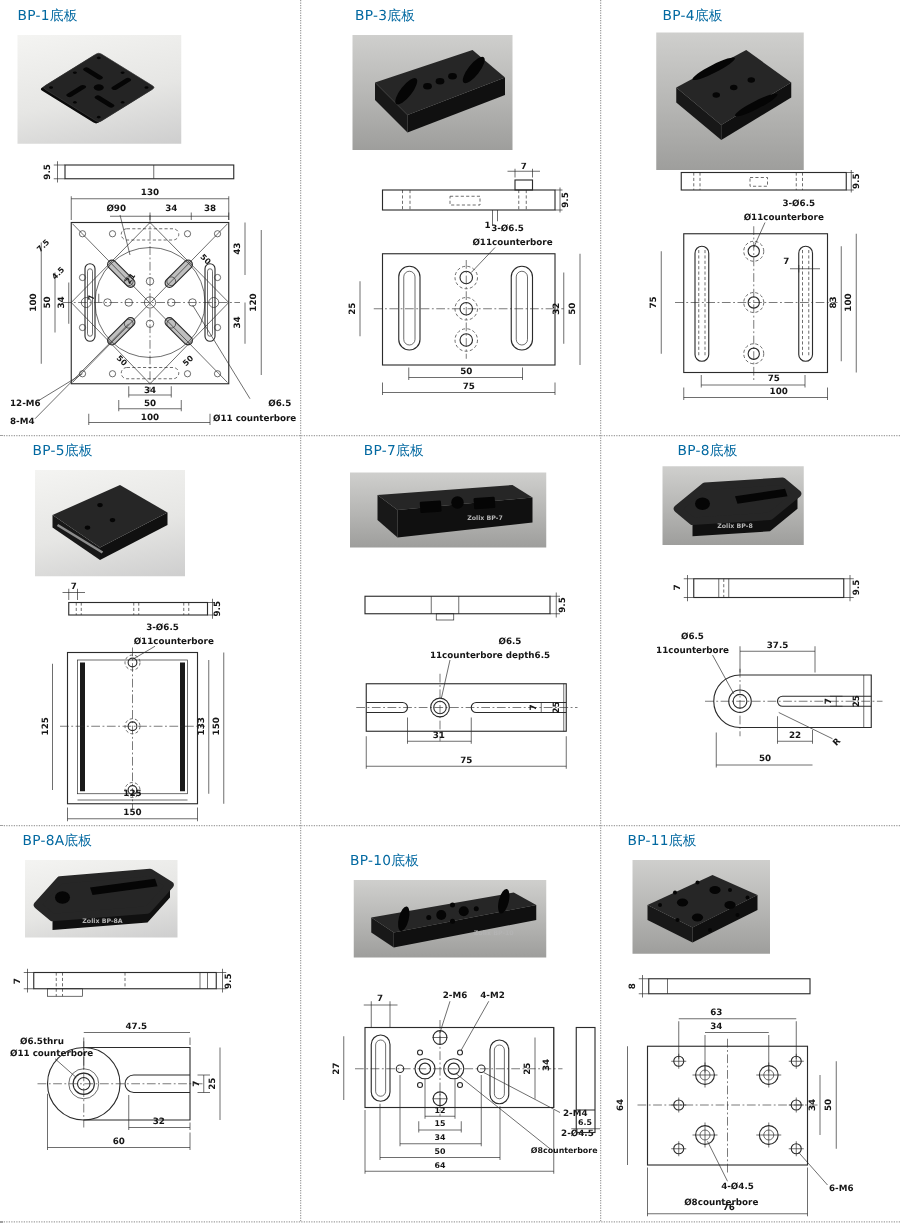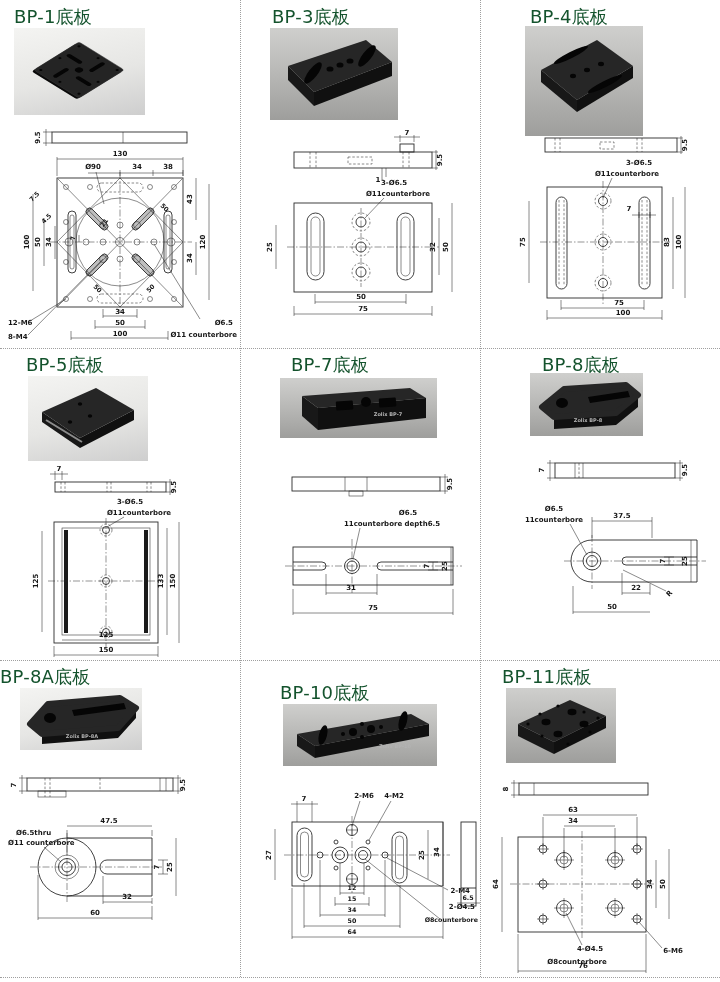--- a/index.html
+++ b/index.html
@@ -1,20 +1,20 @@
 <!DOCTYPE html>
 <html><head>
 <meta charset="utf-8">
 <style>
   *{margin:0;padding:0;box-sizing:border-box}
   html,body{width:720px;height:982px;background:#fff;font-family:"DejaVu Sans",sans-serif;position:relative;overflow:hidden}
   .vsep{position:absolute;top:0;height:977px;width:0;border-left:1px dotted #9f9f9f}
   .hsep{position:absolute;left:0;width:720px;height:0;border-top:1px dotted #9f9f9f}
   .cell{position:absolute}
-  .title{position:absolute;top:5px;font-size:18px;font-weight:400;color:#14532d;letter-spacing:.2px;white-space:nowrap}
+  .title{position:absolute;top:5px;font-size:11px;font-weight:400;color:#0369a1;letter-spacing:.2px;white-space:nowrap}
   .photo{position:absolute;overflow:hidden}
   .photo.light{background:linear-gradient(168deg,#f4f4f2 0%,#e6e6e4 55%,#cecece 100%)}
   .photo.gray{background:linear-gradient(180deg,#cfcfcd 0%,#b5b5b3 55%,#9e9e9c 100%)}
   .photo svg{display:block;width:100%;height:100%}
   .drawing{position:absolute}
   .drawing text{font-size:7px;font-weight:700;fill:#161616;text-anchor:middle;font-family:"DejaVu Sans",sans-serif}
   .drawing text.sm{font-size:6.3px}
   .ta-s{text-anchor:start !important}
   .ta-e{text-anchor:end !important}
   .ol{stroke:#2b2b2b;stroke-width:.9;fill:none}
@@ -167,21 +167,21 @@
       <text class="ta-s" x="8" y="207">12-M6</text>
       <line class="tl" x1="28" y1="217" x2="103" y2="141"></line>
       <text class="ta-s" x="8" y="221">8-M4</text>
       <line class="tl" x1="200" y1="201" x2="154" y2="126"></line>
       <text class="ta-e" x="233" y="207">Ø6.5</text>
       <text class="ta-e" x="237" y="219">Ø11 counterbore</text>
     </g>
   </svg>
 </section>
 
-<section class="cell" style="left:232px;top:0;width:240px;height:348px">
+<section class="cell" style="left:244px;top:0;width:240px;height:348px">
   <h2 class="title" style="left:40px">BP-3底板</h2>
   <div class="photo gray" style="left:38px;top:28px;width:128px;height:92px">
     <svg viewBox="0 0 128 92">
       <polygon class="sde" points="18,38 44,64 44,78 18,52"></polygon>
       <polygon class="frt" points="44,64 122,34 122,48 44,78"></polygon>
       <polygon class="top" points="18,38 96,12 122,34 44,64"></polygon>
       <ellipse class="hole" cx="43" cy="45" rx="4.5" ry="13" transform="rotate(38 43 45)"></ellipse>
       <ellipse class="hole" cx="97" cy="28" rx="4.5" ry="13" transform="rotate(38 97 28)"></ellipse>
       <ellipse class="hole" cx="60" cy="41" rx="3.5" ry="2.6"></ellipse>
       <ellipse class="hole" cx="70" cy="37" rx="3.5" ry="2.6"></ellipse>
@@ -491,21 +491,21 @@
       <line class="tl" x1="93" y1="143" x2="93" y2="171"></line>
       <line class="tl" x1="93" y1="169" x2="170" y2="169"></line>
       <text x="132" y="166">50</text>
       <line class="tl" x1="143" y1="127" x2="186" y2="148"></line>
       <text transform="rotate(-45 191 152)" x="191" y="152">R</text>
     </g>
   </svg>
 </section>
 
 <section class="cell" style="left:0;top:660px;width:240px;height:317px">
-  <h2 class="title" style="left:0">BP-8A底板</h2>
+  <h2 class="title" style="left:18px">BP-8A底板</h2>
   <div class="photo light" style="left:20px;top:28px;width:122px;height:62px">
     <svg viewBox="0 0 122 62">
       <polygon class="frt" points="22,46 98,40 116,20 116,30 98,50 22,56"></polygon>
       <polygon class="top" points="10,36 28,16 100,10 116,20 98,40 22,46" stroke="#262626" stroke-width="6" stroke-linejoin="round"></polygon>
       <polygon class="hole" points="52,22 104,15 106,21 54,28"></polygon>
       <ellipse class="hole" cx="30" cy="30" rx="6" ry="5"></ellipse>
       <text class="logo" x="62" y="50">Zolix BP-8A</text>
     </svg>
   </div>
   <svg class="drawing" viewBox="0 0 240 222" style="left:0;top:95px;width:240px;height:222px">

